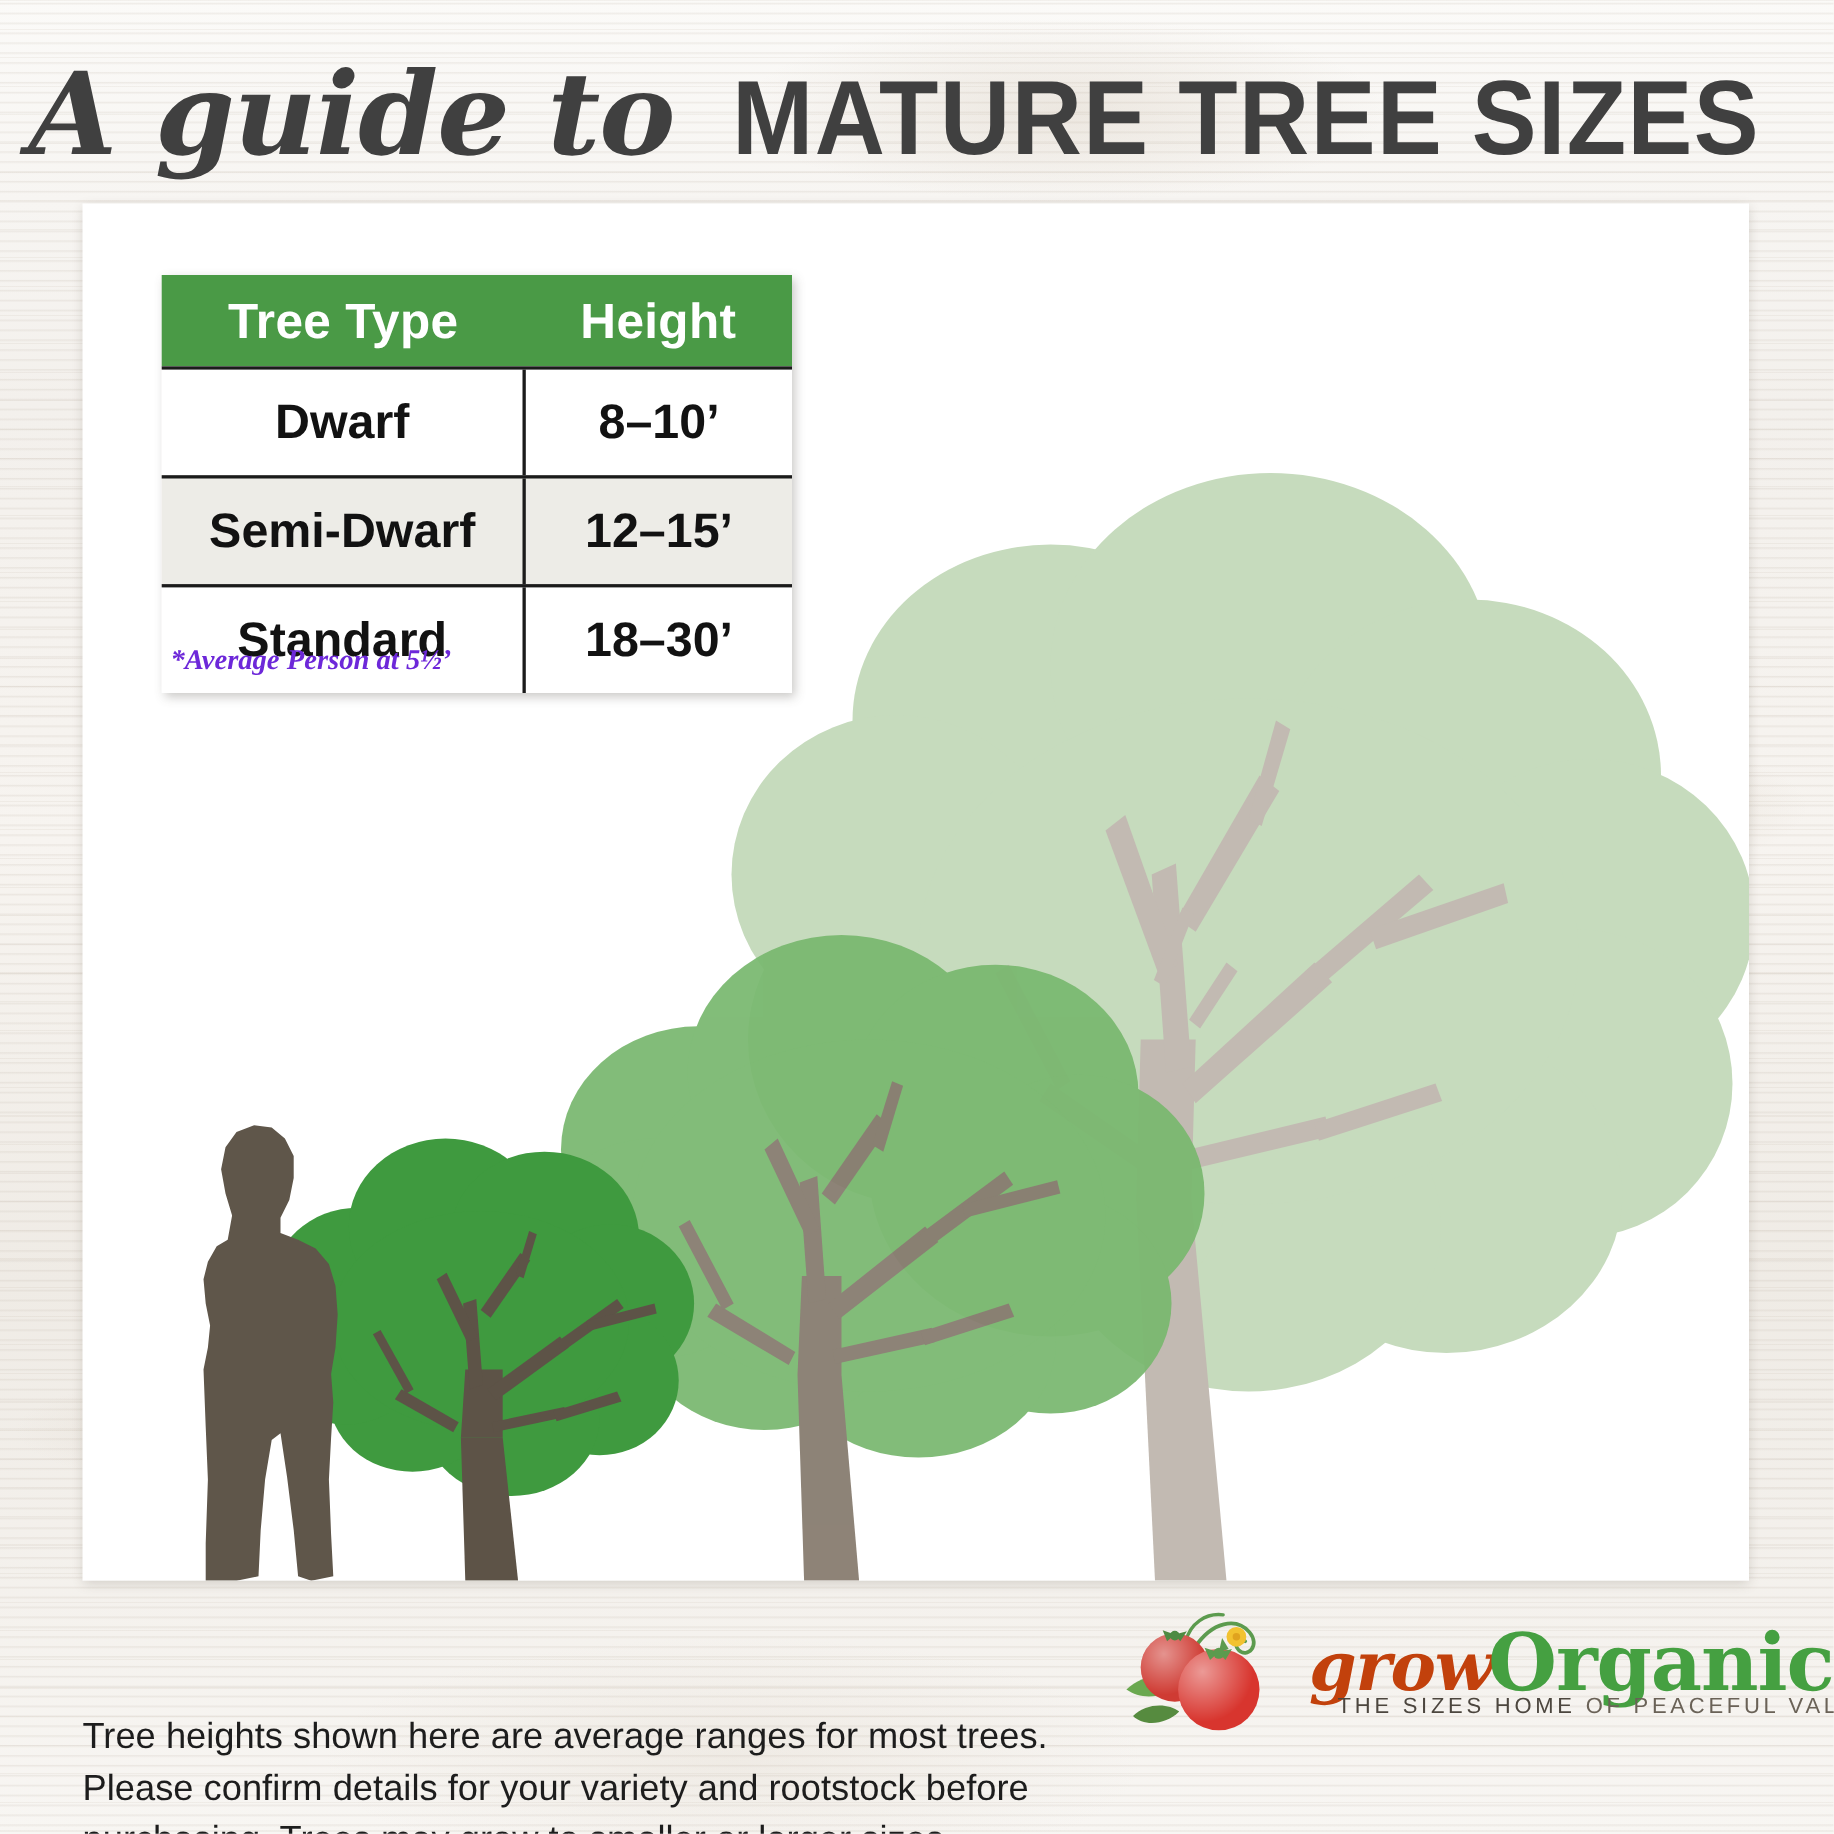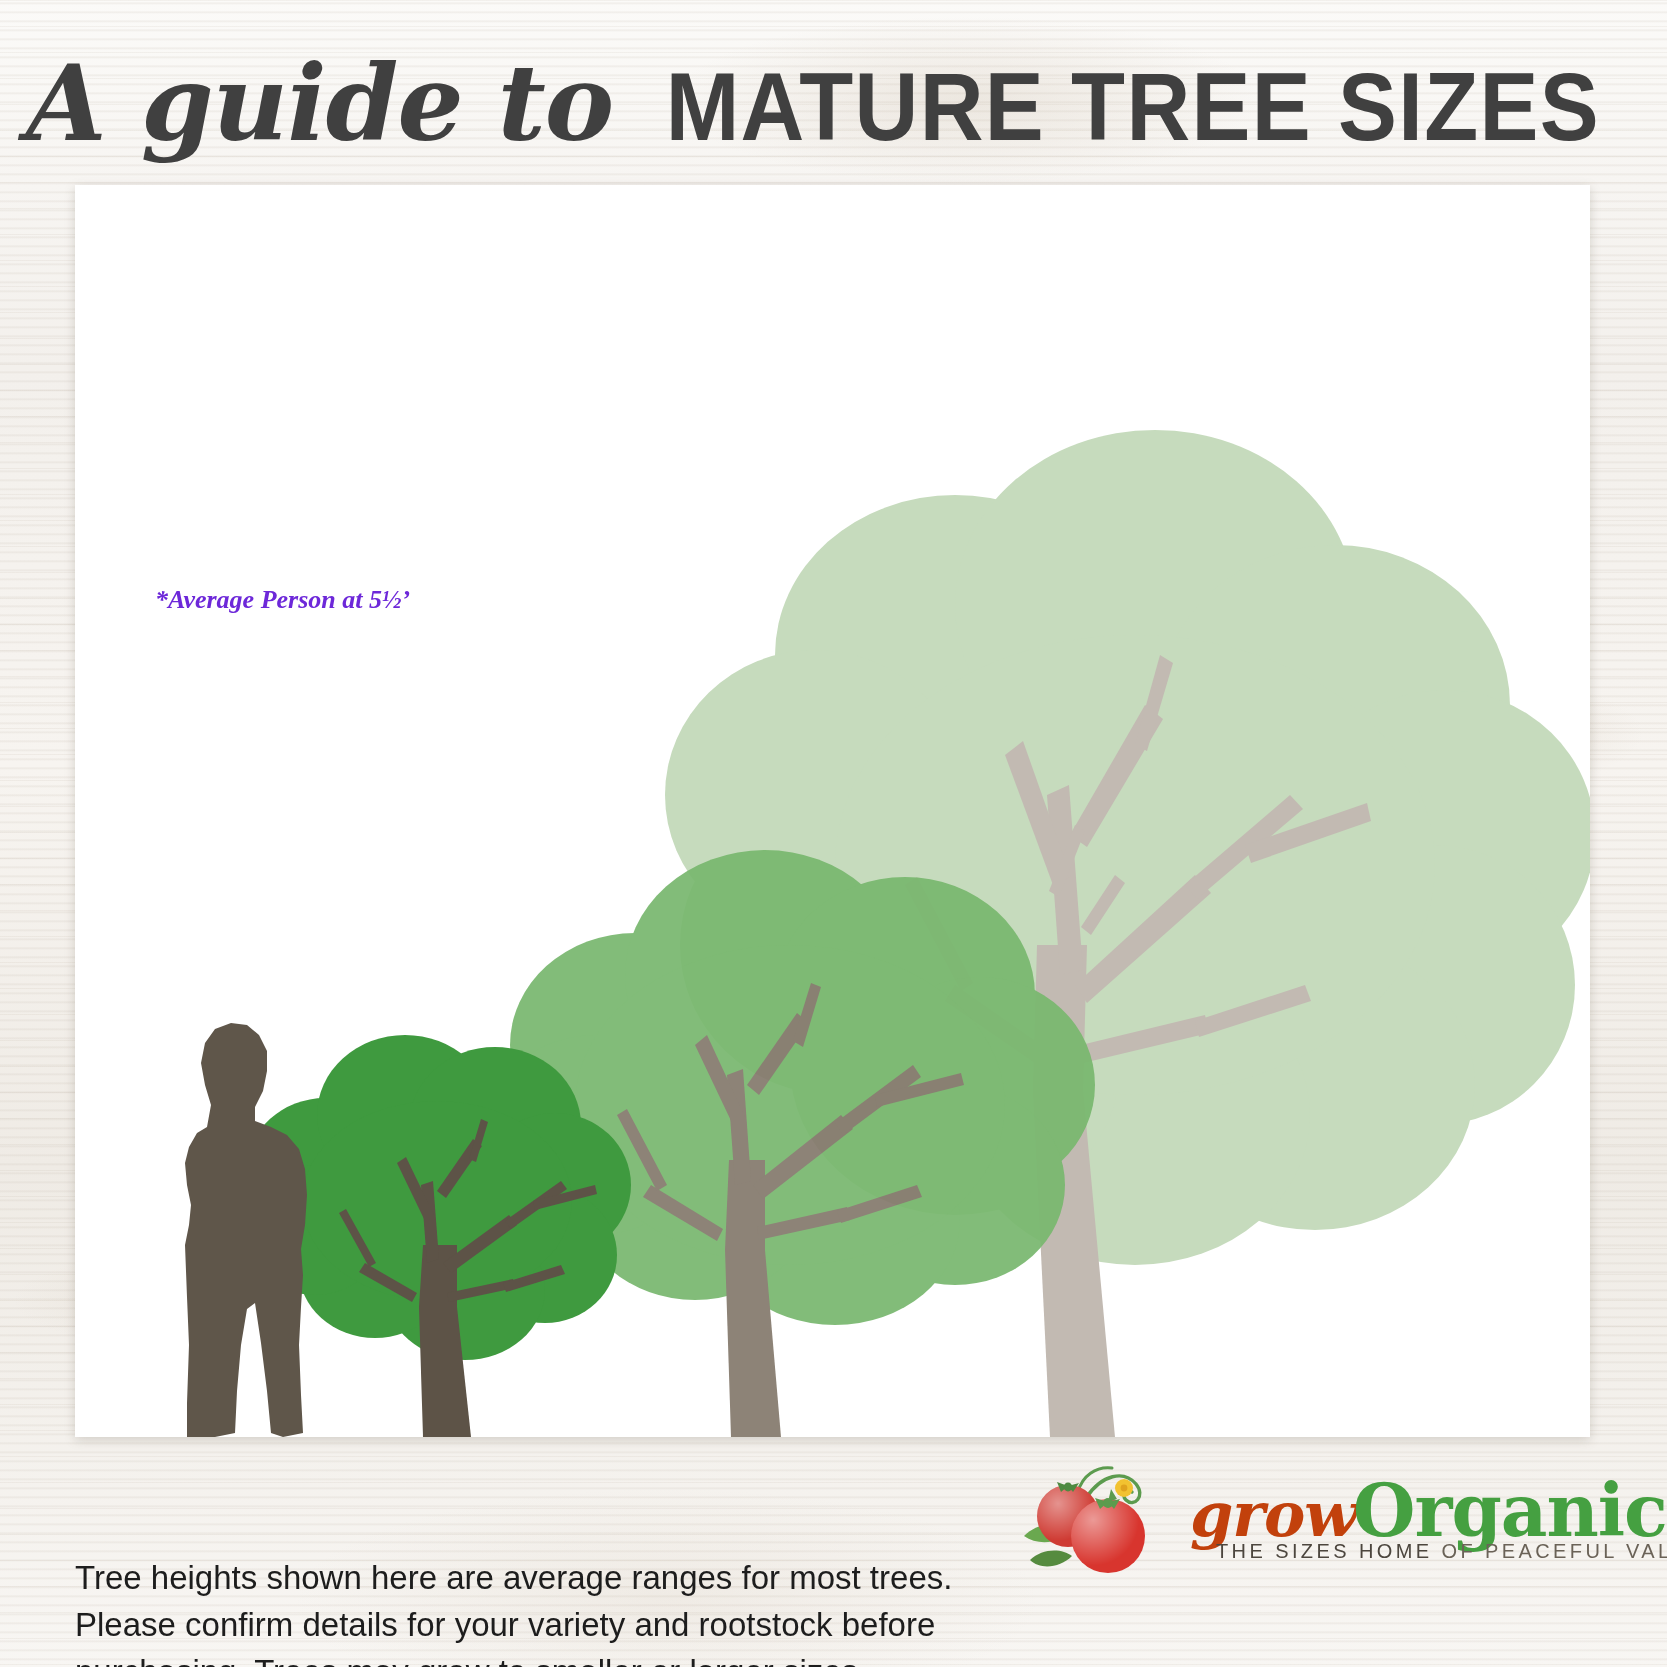--- a/index.html
+++ b/index.html
@@ -252,20 +252,38 @@
                L224 1160 L226 1210
                L228 1248 L208 1252
                L196 1248 L192 1206
                L186 1158 L180 1118
                L172 1124 L166 1160
                L162 1206 L160 1248
                L140 1252 Z"></path>
     </g>
   </svg>
 
+  <div id="table-card">
+    <div id="thead" class="trow">
+      <div class="tcell c1">Tree Type</div>
+      <div class="tcell c2">Height</div>
+    </div>
+    <div class="trow tbody-row rw">
+      <div class="tcell c1">Dwarf</div>
+      <div class="tcell c2">8–10’</div>
+    </div>
+    <div class="trow tbody-row rg">
+      <div class="tcell c1">Semi-Dwarf</div>
+      <div class="tcell c2">12–15’</div>
+    </div>
+    <div class="trow tbody-row rw">
+      <div class="tcell c1">Standard</div>
+      <div class="tcell c2">18–30’</div>
+    </div>
+  </div>
 
   <div id="footnote">*Average Person at 5½’</div>
 </div>
 
 <div id="disclaimer">Tree heights shown here are average ranges for most trees. Please confirm details for your variety and rootstock before purchasing. Trees may grow to smaller or larger sizes.</div>
 
 <div id="logo">
   <svg width="180" height="145" viewBox="0 0 180 145" style="position:absolute;left:-4px;top:0;">
 
     <path d="M70 58 C86 34, 108 30, 120 44 C130 56, 118 68, 110 60 C104 54, 112 48, 116 52" stroke="#5c9b4e" stroke-width="3.4" fill="none" stroke-linecap="round"></path>

